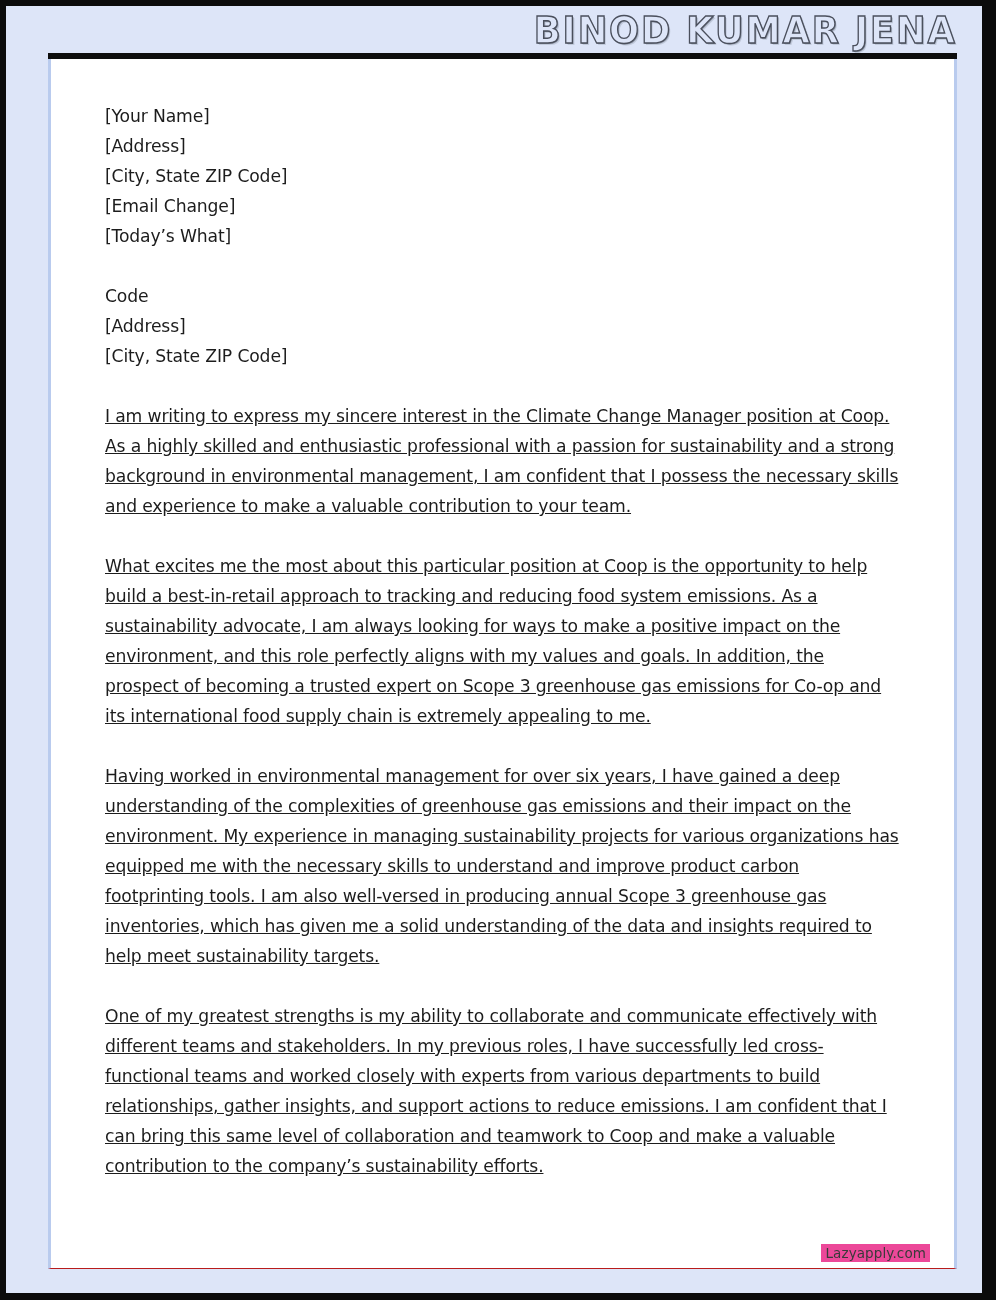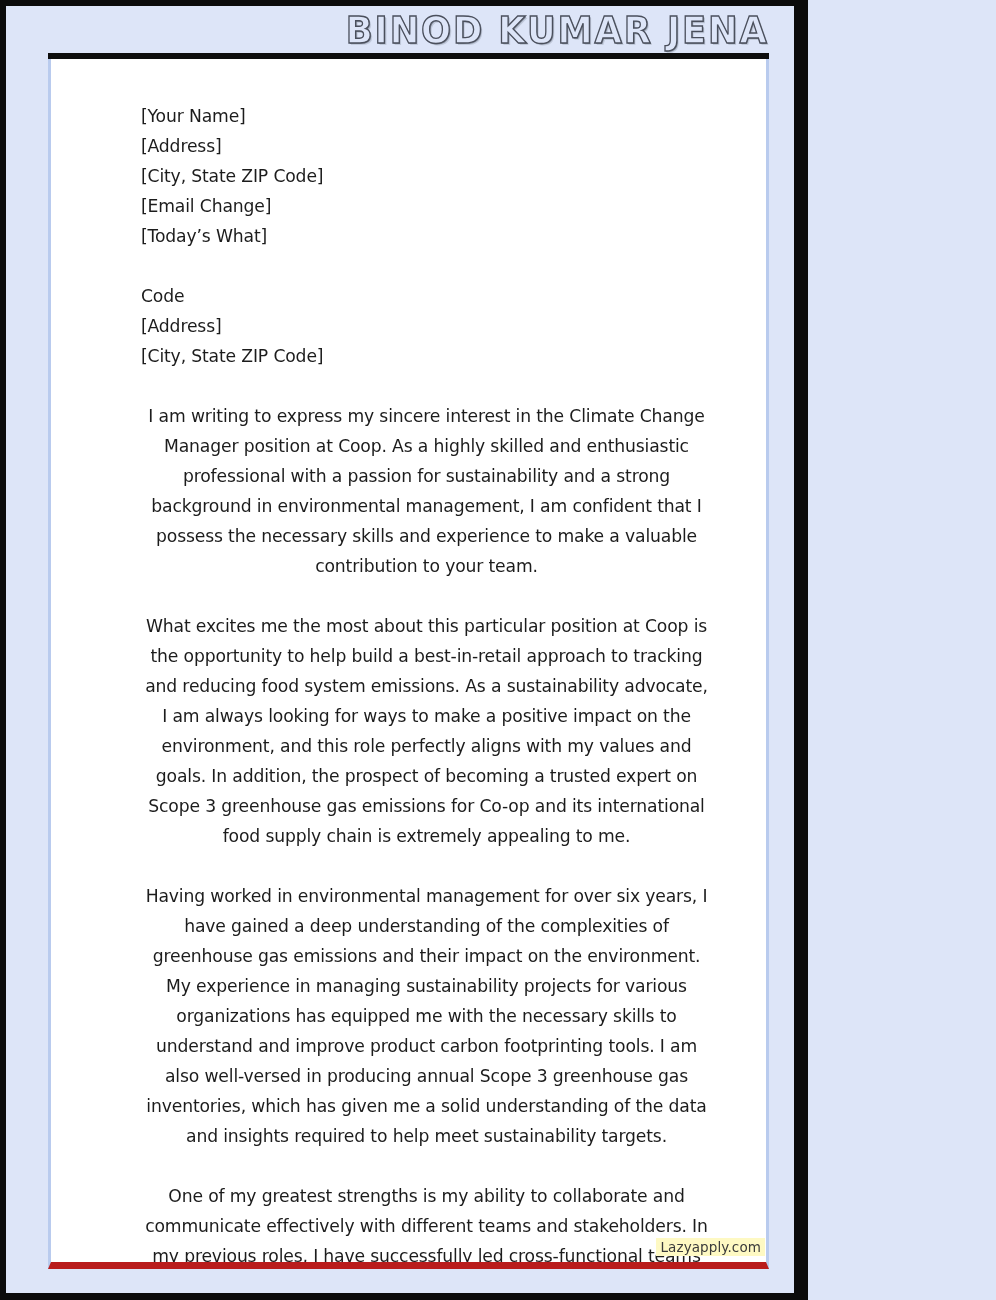--- a/index.html
+++ b/index.html
@@ -12,21 +12,21 @@
     width: 996px;
     height: 1300px;
     background: #dde5f8;
     font-family: "DejaVu Sans", sans-serif;
     overflow: hidden;
   }
 
   
   #viewport {
     position: relative;
-    width: 808px;
+    width: 996px;
     height: 1300px;
     background: #dde5f8;
     border-top: 6px solid #0b0b0b;
     border-bottom: 7px solid #0b0b0b;
     border-left: 6px solid #0b0b0b;
     border-right: 14px solid #0b0b0b;
     overflow: hidden;
   }
 
   
@@ -70,23 +70,22 @@
   
   #page {
     position: absolute;
     left: 42px;
     right: 25px;
     top: 53px;
     bottom: 24px;
     background: #ffffff;
     border-left: 3px solid #b9cbee;
     border-right: 3px solid #b9cbee;
-    border-bottom: 7px solid #b91c1c;
+    border-bottom: 1px solid #b91c1c;
     overflow: hidden;
-    padding-left: 36px;
   }
 
   #letter {
     padding: 42px 46px 0 54px;
     font-family: "DejaVu Sans", sans-serif;
     font-size: 17.2px;
     line-height: 30px;
     color: #1c1c1c;
     font-weight: 400;
     letter-spacing: -0.15px;
@@ -97,33 +96,34 @@
   }
   .addr-line {
     display: block;
     white-space: nowrap;
   }
   .salutation {
     margin: 0 0 30px 0;
   }
   .body-para {
     margin: 0 8px 30px 0;
-    text-align: center;
+    text-align: left;
+    text-decoration: underline;
   }
   .body-para:last-child { margin-bottom: 0; }
 
   
   #watermark {
     position: absolute;
-    right: 1px;
+    right: 24px;
     bottom: 6px;
     font-family: "DejaVu Sans", sans-serif;
     font-size: 13.5px;
     color: #3a3a3a;
-    background: #fef9c3;
+    background: #ec4899;
     padding: 1px 4px;
     letter-spacing: 0.1px;
   }
 </style>
 </head>
 <body>
 
 <div id="viewport">
 
   <div id="header-band">

